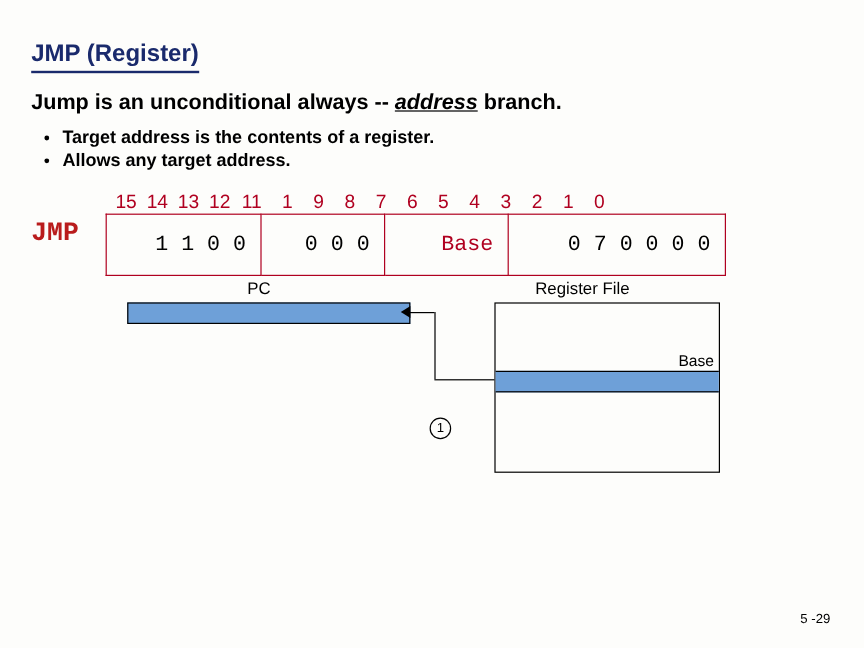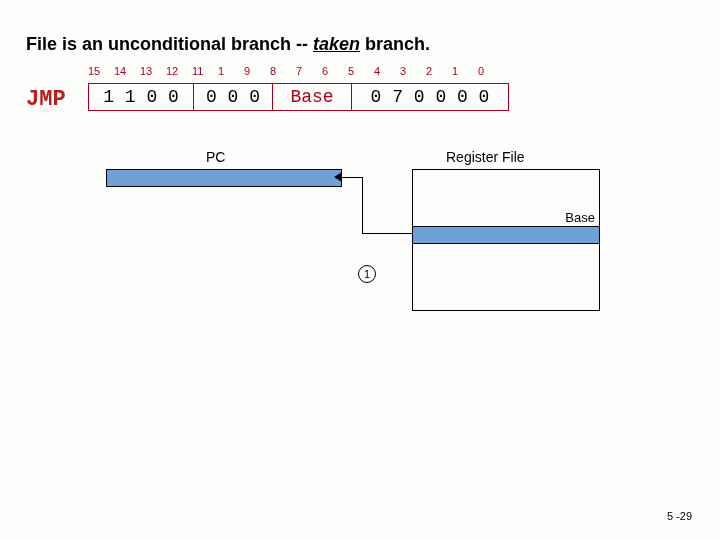--- a/index.html
+++ b/index.html
@@ -6,54 +6,59 @@
   .slide{position:relative;width:720px;height:540px;box-sizing:border-box;padding:34px 26px 26px 26px;}
   .title{font-size:20px;font-weight:bold;color:#1a2a6c;border-bottom:2px solid #1a2a6c;display:inline-block;padding-bottom:2px;margin-bottom:14px;}
   .subtitle{font-size:18px;font-weight:bold;color:#000;margin-bottom:10px;}
   .underline{text-decoration:underline;font-style:italic;}
   ul.bullets{margin:0 0 18px 26px;padding:0;}
   ul.bullets li{font-size:15px;font-weight:bold;color:#000;margin:2px 0;list-style:disc;}
 
   
   .enc-row{position:relative;margin-top:10px;margin-left:0;height:60px;}
   .mnemonic{position:absolute;left:0;top:22px;font-family:"Courier New",monospace;font-size:22px;color:#b91c1c;font-weight:bold;}
-  .bit-idx{position:absolute;top:0;font-size:11px;color:#b00020;text-align:left;width:26px;}
+  .bit-idx{position:absolute;top:0;font-size:16px;color:#b00020;text-align:right;width:26px;}
   .enc-table{position:absolute;left:62px;top:18px;border-collapse:collapse;}
-  .enc-table td{border:1px solid #b00020;height:26px;text-align:center;font-family:"Courier New",monospace;font-size:18px;padding:0;}
+  .enc-table td{border:1px solid #b00020;height:26px;text-align:right;font-family:"Courier New",monospace;font-size:18px;padding:12px;}
   .grp-a{width:104px;}        
   .grp-b{width:78px;}         
   .grp-c{width:78px;color:#b00020;} 
   .grp-d{width:156px;}
 
   
-  .datapath{position:relative;margin-top:24px;left:80px;width:520px;height:200px;}
+  .datapath{position:relative;margin-top:12px;left:80px;width:520px;height:200px;}
   .pc-label{position:absolute;left:100px;top:0;font-size:14px;}
   .pc-box{position:absolute;left:0px;top:20px;width:234px;height:16px;border:1px solid #000;background:#6ea0d8;}
   .rf-label{position:absolute;left:340px;top:0;font-size:14px;text-align:center;}
   .rf-box{position:absolute;left:306px;top:20px;width:186px;height:140px;border:1px solid #000;background:#fdfdfb;}
   .base-bar{position:absolute;left:0;top:56px;right:0;height:16px;background:#6ea0d8;border-top:1px solid #000;border-bottom:1px solid #000;}
   .base-text{position:absolute;right:4px;top:40px;font-size:13px;}
   
   .wire-h1{position:absolute;left:256px;top:84px;width:50px;height:0;border-top:1px solid #000;}
   .wire-v{position:absolute;left:256px;top:28px;width:0;height:56px;border-left:1px solid #000;}
   .wire-h2{position:absolute;left:234px;top:28px;width:22px;height:0;border-top:1px solid #000;}
   .arrowhead{position:absolute;left:228px;top:23px;width:0;height:0;border-top:5px solid transparent;border-bottom:5px solid transparent;border-right:8px solid #000;}
   .one-circle{position:absolute;left:252px;top:116px;width:16px;height:16px;border:1px solid #000;border-radius:50%;font-size:11px;line-height:16px;text-align:center;}
 
   .pagenum{position:absolute;right:28px;bottom:18px;font-size:11px;}
 </style>
 </head>
 <body>
 
 <div class="slide">
+  <div class="title">JMP (Register)</div>
 
   <div class="subtitle">
-    <span>File is an unconditional branch -- </span><span class="underline">taken</span><span> branch.</span>
+    <span>Jump is an unconditional always -- </span><span class="underline">address</span><span> branch.</span>
   </div>
 
+  <ul class="bullets">
+    <li>Target address is the contents of a register.</li>
+    <li>Allows any target address.</li>
+  </ul>
 
   
   <div class="enc-row">
     <div class="mnemonic">JMP</div>
 
     <div class="bit-idx" style="left:62px">15</div>
     <div class="bit-idx" style="left:88px">14</div>
     <div class="bit-idx" style="left:114px">13</div>
     <div class="bit-idx" style="left:140px">12</div>
     <div class="bit-idx" style="left:166px">11</div>

